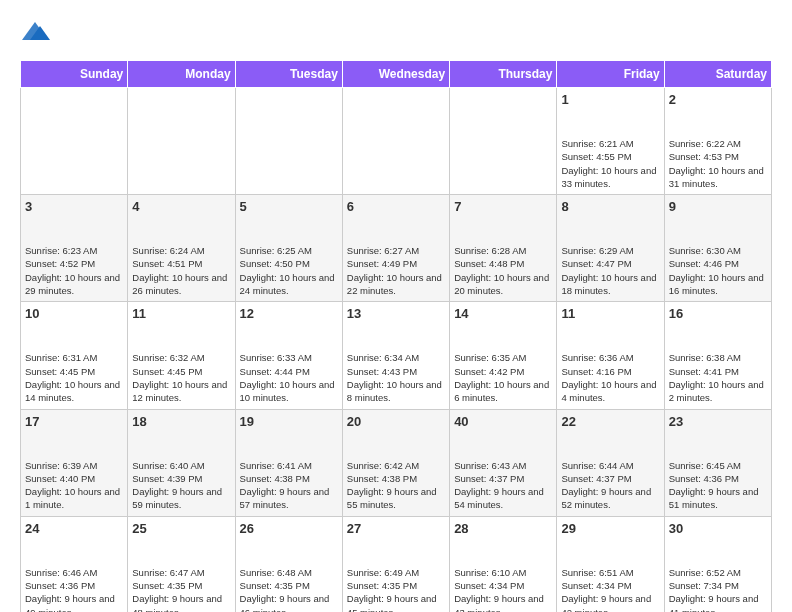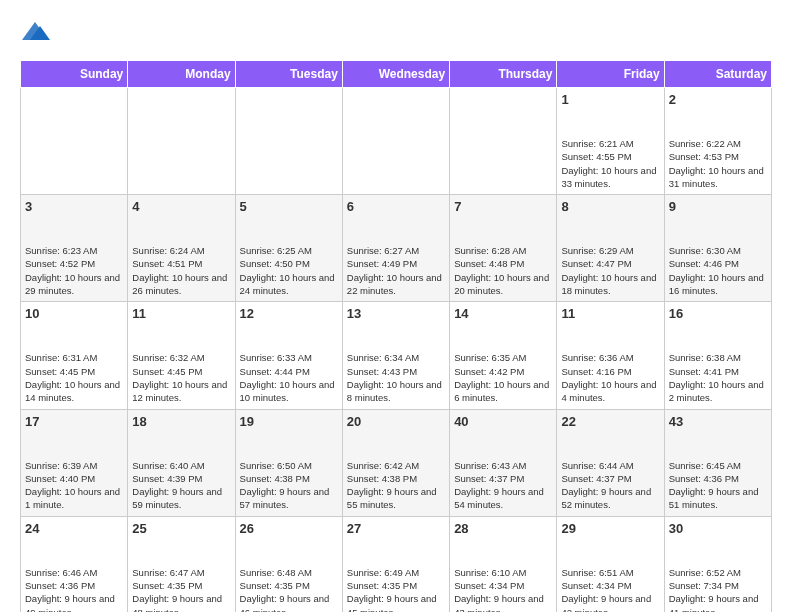--- a/index.html
+++ b/index.html
@@ -210,21 +210,21 @@
 Daylight: 10 hours and 1 minute.</div>
         </td>
         <td>
           <span class="day-num">18</span>
           <div class="day-info">Sunrise: 6:40 AM
 Sunset: 4:39 PM
 Daylight: 9 hours and 59 minutes.</div>
         </td>
         <td>
           <span class="day-num">19</span>
-          <div class="day-info">Sunrise: 6:50 AM
+          <div class="day-info">Sunrise: 6:41 AM
 Sunset: 4:38 PM
 Daylight: 9 hours and 57 minutes.</div>
         </td>
         <td>
           <span class="day-num">20</span>
           <div class="day-info">Sunrise: 6:42 AM
 Sunset: 4:38 PM
 Daylight: 9 hours and 55 minutes.</div>
         </td>
         <td>
@@ -233,21 +233,21 @@
 Sunset: 4:37 PM
 Daylight: 9 hours and 54 minutes.</div>
         </td>
         <td>
           <span class="day-num">22</span>
           <div class="day-info">Sunrise: 6:44 AM
 Sunset: 4:37 PM
 Daylight: 9 hours and 52 minutes.</div>
         </td>
         <td>
-          <span class="day-num">43</span>
+          <span class="day-num">23</span>
           <div class="day-info">Sunrise: 6:45 AM
 Sunset: 4:36 PM
 Daylight: 9 hours and 51 minutes.</div>
         </td>
       </tr>
       <tr>
         <td>
           <span class="day-num">24</span>
           <div class="day-info">Sunrise: 6:46 AM
 Sunset: 4:36 PM

